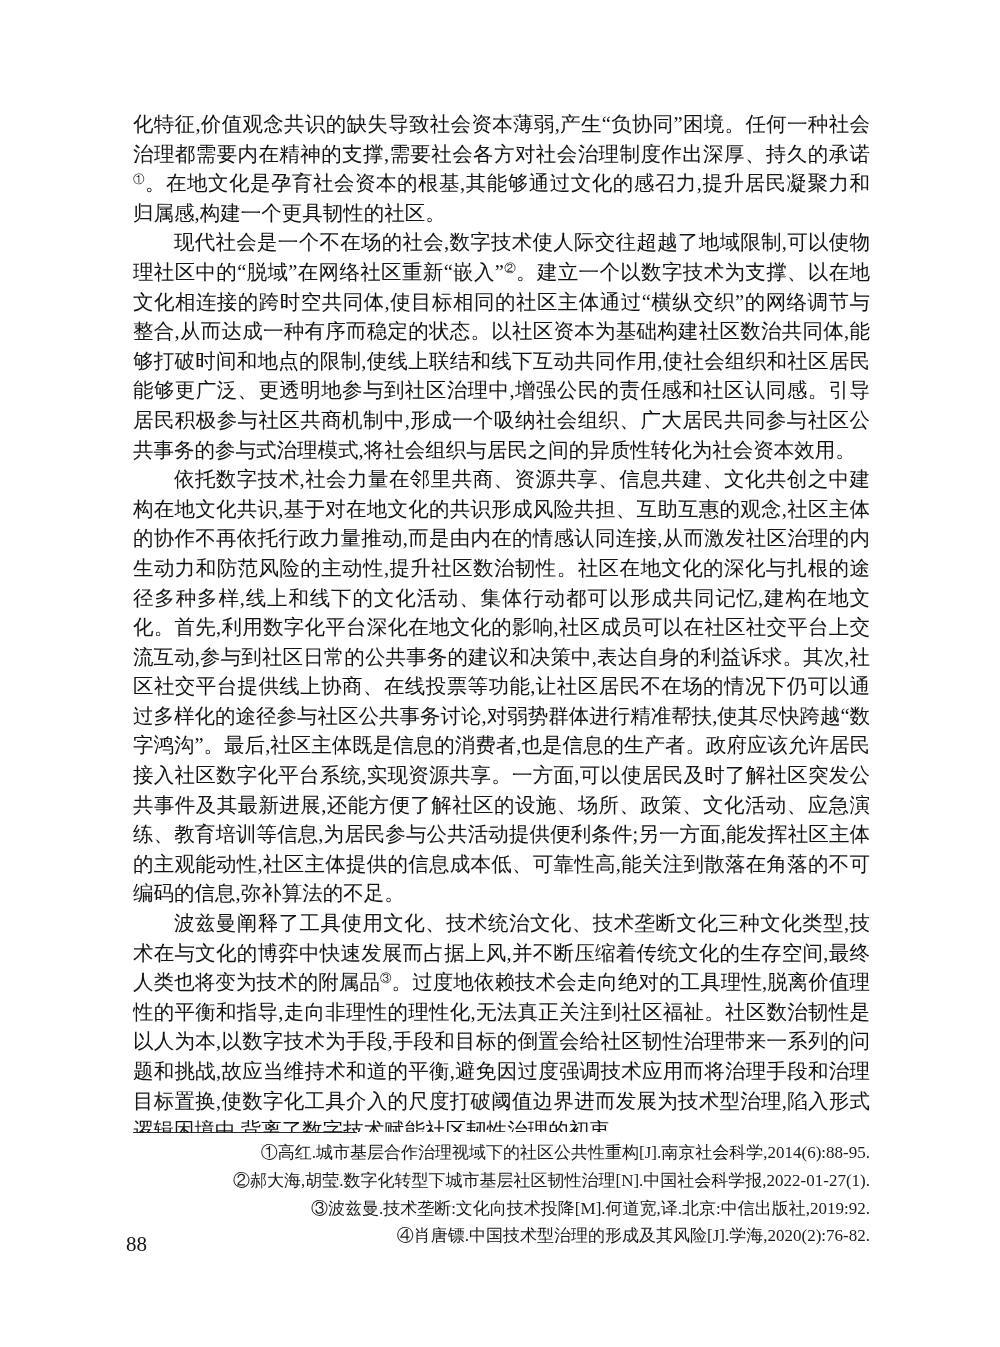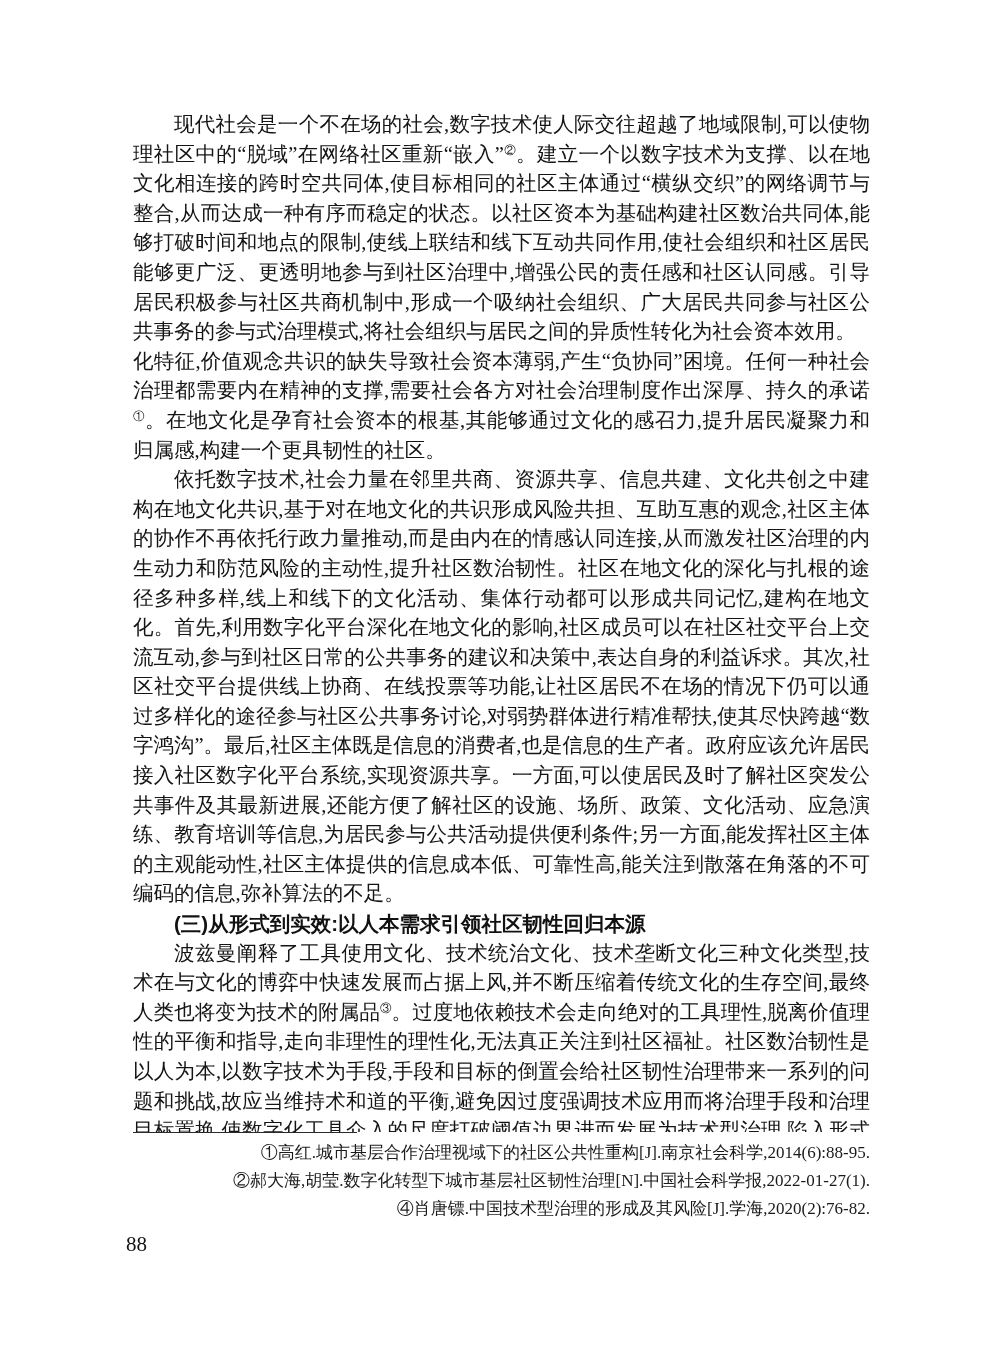--- a/index.html
+++ b/index.html
@@ -77,32 +77,32 @@
     line-height: 26px;
     color: #141414;
   }
 </style>
 </head>
 <body>
 
 <div class="page">
 
   <div class="body-text">
+    <p class="body-p sup-marks">化特征,价值观念共识的缺失导致社会资本薄弱,产生“负协同”困境。任何一种社会治理都需要内在精神的支撑,需要社会各方对社会治理制度作出深厚、持久的承诺<sup>①</sup>。在地文化是孕育社会资本的根基,其能够通过文化的感召力,提升居民凝聚力和归属感,构建一个更具韧性的社区。</p>
     <p class="body-p sup-marks indent">现代社会是一个不在场的社会,数字技术使人际交往超越了地域限制,可以使物理社区中的“脱域”在网络社区重新“嵌入”<sup>②</sup>。建立一个以数字技术为支撑、以在地文化相连接的跨时空共同体,使目标相同的社区主体通过“横纵交织”的网络调节与整合,从而达成一种有序而稳定的状态。以社区资本为基础构建社区数治共同体,能够打破时间和地点的限制,使线上联结和线下互动共同作用,使社会组织和社区居民能够更广泛、更透明地参与到社区治理中,增强公民的责任感和社区认同感。引导居民积极参与社区共商机制中,形成一个吸纳社会组织、广大居民共同参与社区公共事务的参与式治理模式,将社会组织与居民之间的异质性转化为社会资本效用。</p>
-    <p class="body-p sup-marks">化特征,价值观念共识的缺失导致社会资本薄弱,产生“负协同”困境。任何一种社会治理都需要内在精神的支撑,需要社会各方对社会治理制度作出深厚、持久的承诺<sup>①</sup>。在地文化是孕育社会资本的根基,其能够通过文化的感召力,提升居民凝聚力和归属感,构建一个更具韧性的社区。</p>
     <p class="body-p sup-marks indent">依托数字技术,社会力量在邻里共商、资源共享、信息共建、文化共创之中建构在地文化共识,基于对在地文化的共识形成风险共担、互助互惠的观念,社区主体的协作不再依托行政力量推动,而是由内在的情感认同连接,从而激发社区治理的内生动力和防范风险的主动性,提升社区数治韧性。社区在地文化的深化与扎根的途径多种多样,线上和线下的文化活动、集体行动都可以形成共同记忆,建构在地文化。首先,利用数字化平台深化在地文化的影响,社区成员可以在社区社交平台上交流互动,参与到社区日常的公共事务的建议和决策中,表达自身的利益诉求。其次,社区社交平台提供线上协商、在线投票等功能,让社区居民不在场的情况下仍可以通过多样化的途径参与社区公共事务讨论,对弱势群体进行精准帮扶,使其尽快跨越“数字鸿沟”。最后,社区主体既是信息的消费者,也是信息的生产者。政府应该允许居民接入社区数字化平台系统,实现资源共享。一方面,可以使居民及时了解社区突发公共事件及其最新进展,还能方便了解社区的设施、场所、政策、文化活动、应急演练、教育培训等信息,为居民参与公共活动提供便利条件;另一方面,能发挥社区主体的主观能动性,社区主体提供的信息成本低、可靠性高,能关注到散落在角落的不可编码的信息,弥补算法的不足。</p>
-    <h3 class="section-heading">(三)从形式到实效:以人本需求引领社区韧性回归本源</h3>
     <p class="body-p sup-marks indent">波兹曼阐释了工具使用文化、技术统治文化、技术垄断文化三种文化类型,技术在与文化的博弈中快速发展而占据上风,并不断压缩着传统文化的生存空间,最终人类也将变为技术的附属品<sup>③</sup>。过度地依赖技术会走向绝对的工具理性,脱离价值理性的平衡和指导,走向非理性的理性化,无法真正关注到社区福祉。社区数治韧性是以人为本,以数字技术为手段,手段和目标的倒置会给社区韧性治理带来一系列的问题和挑战,故应当维持术和道的平衡,避免因过度强调技术应用而将治理手段和治理目标置换,使数字化工具介入的尺度打破阈值边界进而发展为技术型治理,陷入形式逻辑困境中,背离了数字技术赋能社区韧性治理的初衷。</p>
 
   </div>
 
   <div class="footnote-area">
     <hr class="footnote-divider">
     <div>
       <p class="footnote-item">①高红.城市基层合作治理视域下的社区公共性重构[J].南京社会科学,2014(6):88-95.</p>
       <p class="footnote-item">②郝大海,胡莹.数字化转型下城市基层社区韧性治理[N].中国社会科学报,2022-01-27(1).</p>
+      <p class="footnote-item">③波兹曼.技术垄断:文化向技术投降[M].何道宽,译.北京:中信出版社,2019:92.</p>
       <p class="footnote-item">④肖唐镖.中国技术型治理的形成及其风险[J].学海,2020(2):76-82.</p>
     </div>
   </div>
 
   <div class="page-number">88</div>
 
 </div>
 
 </body></html>

